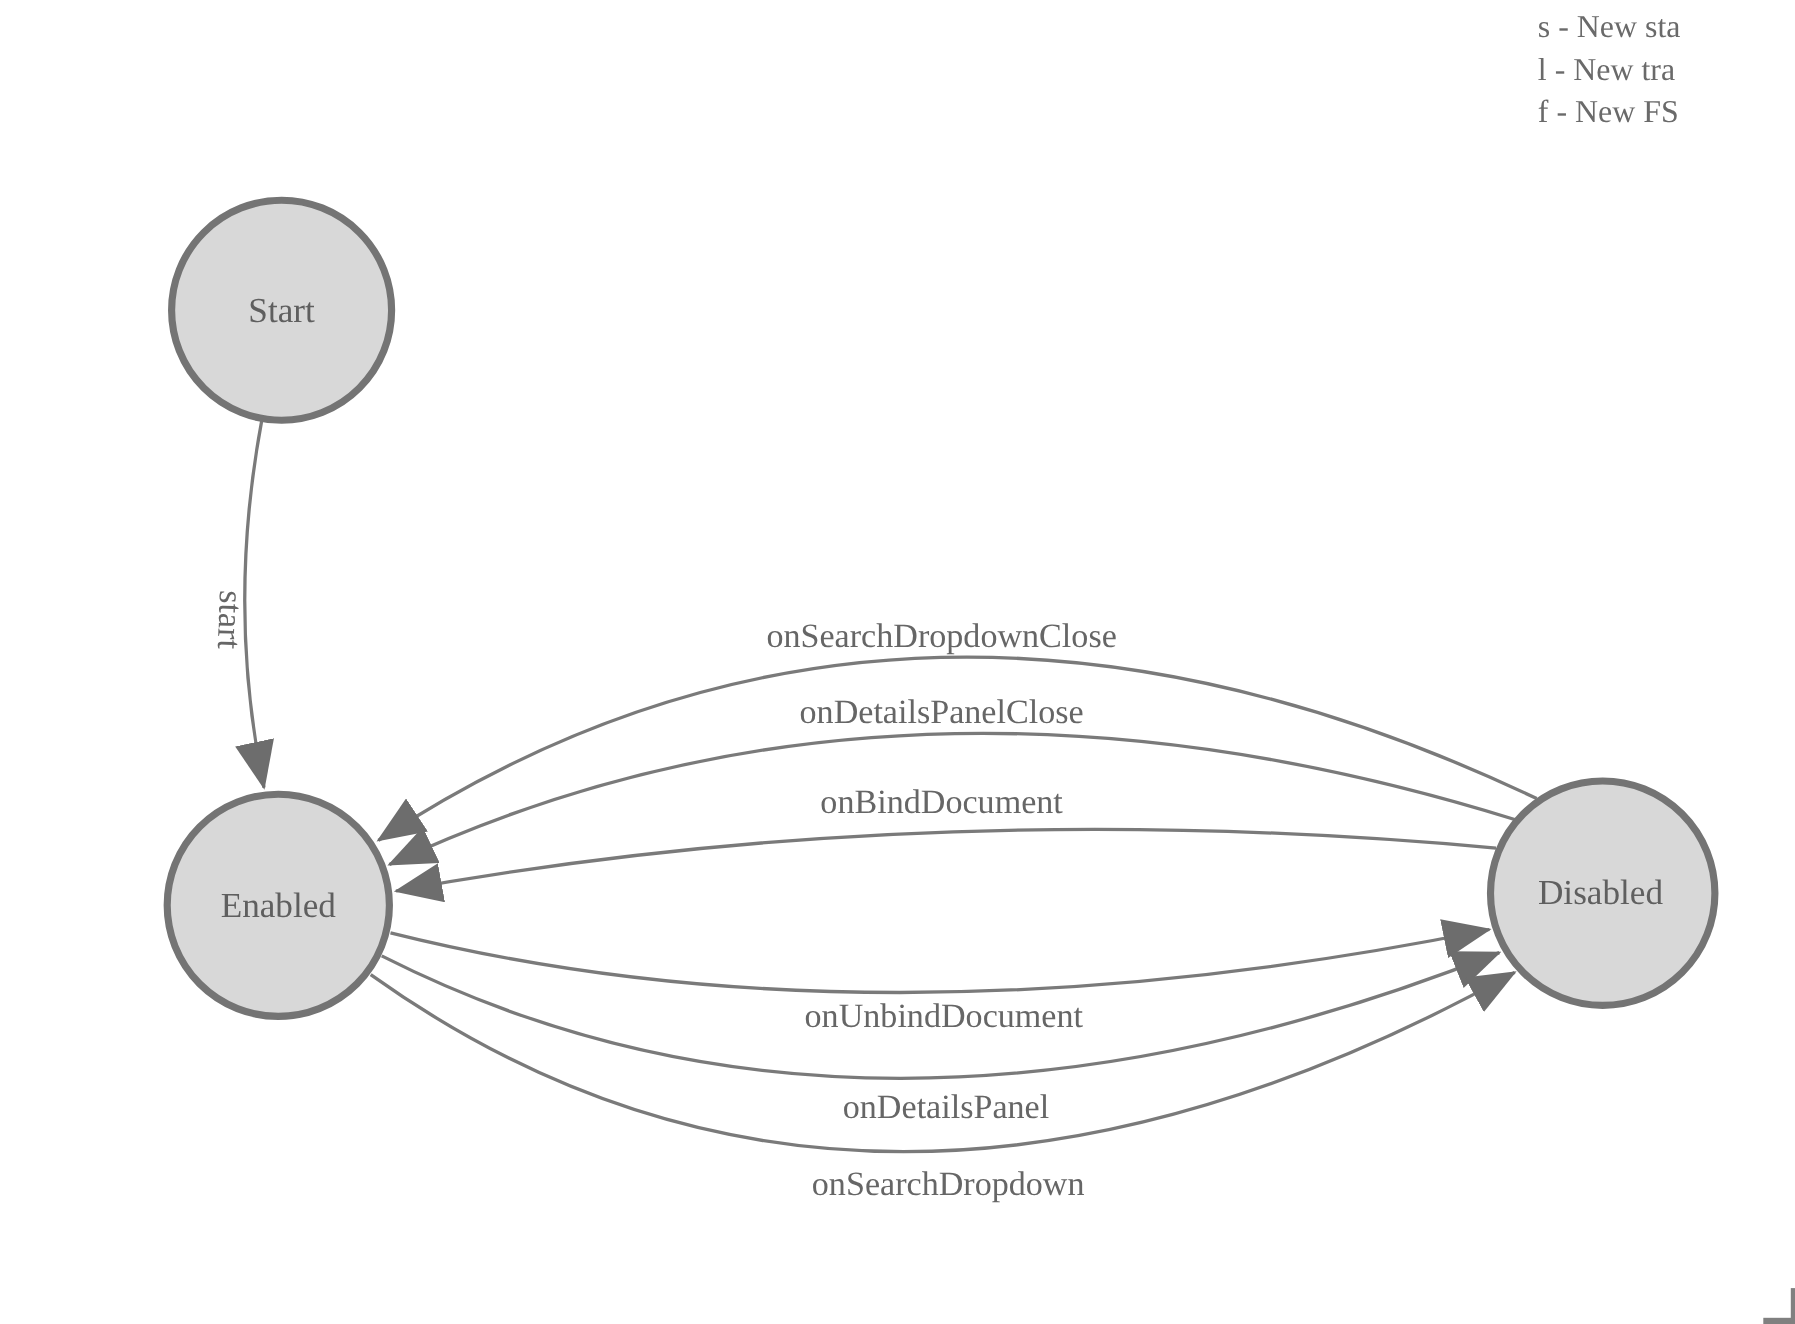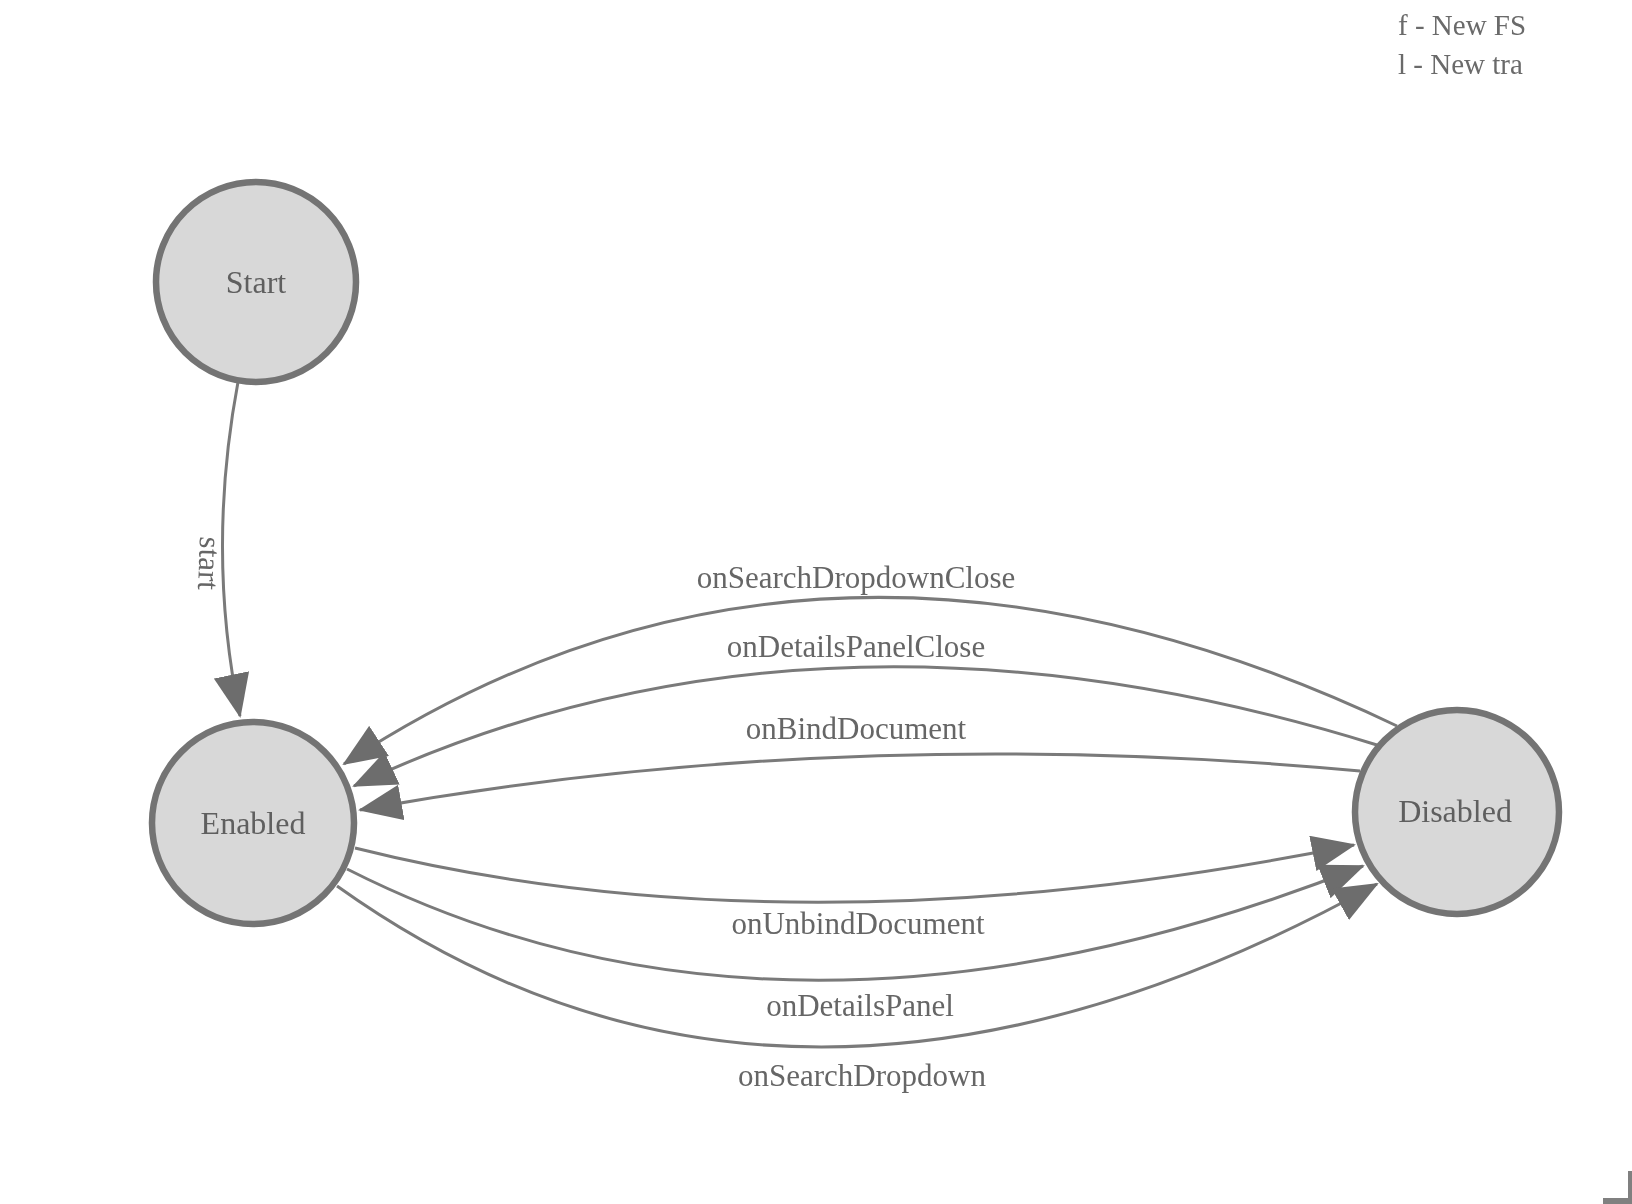--- a/index.html
+++ b/index.html
@@ -63,17 +63,18 @@
     <text class="edge-label" x="860" y="1016">onDetailsPanel</text>
     <text class="edge-label" x="862" y="1086">onSearchDropdown</text>
 
     <g>
       <rect class="corner-piece" x="1628" y="1171" width="4" height="33"></rect>
       <rect class="corner-piece" x="1603" y="1198" width="29" height="6"></rect>
     </g>
   </svg>
 
   <div class="legend">
+    <div>s - New sta</div>
+    <div>l - New tra</div>
     <div>f - New FS</div>
-    <div>l - New tra</div>
   </div>
 
 </div>
 
 </body></html>

